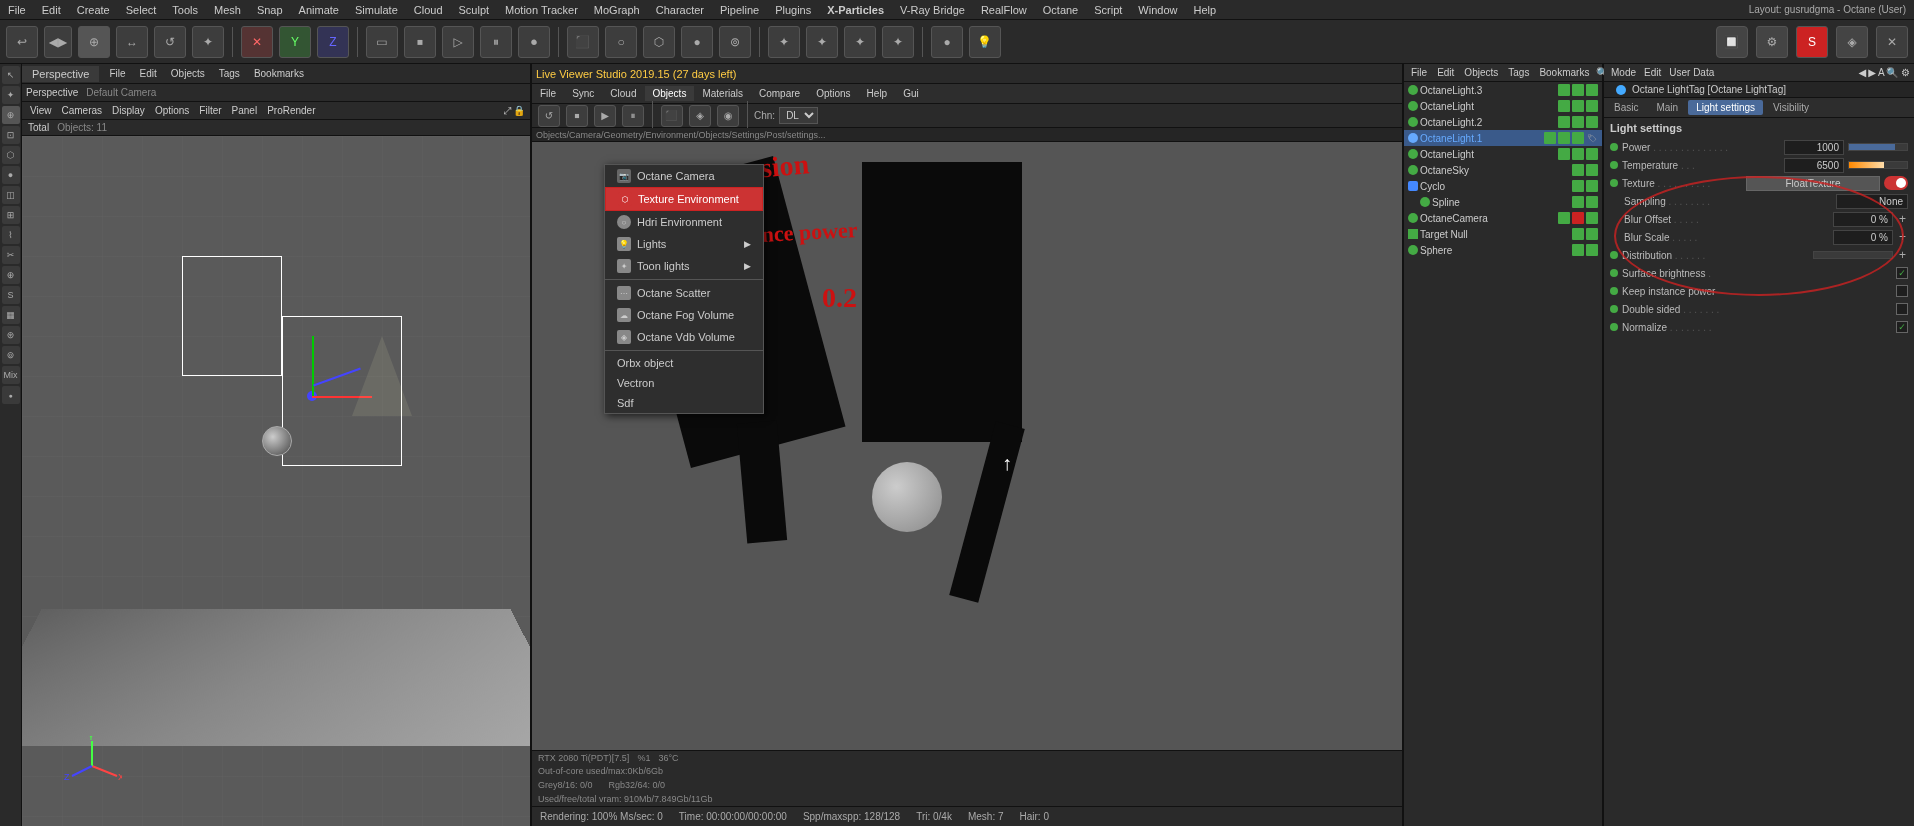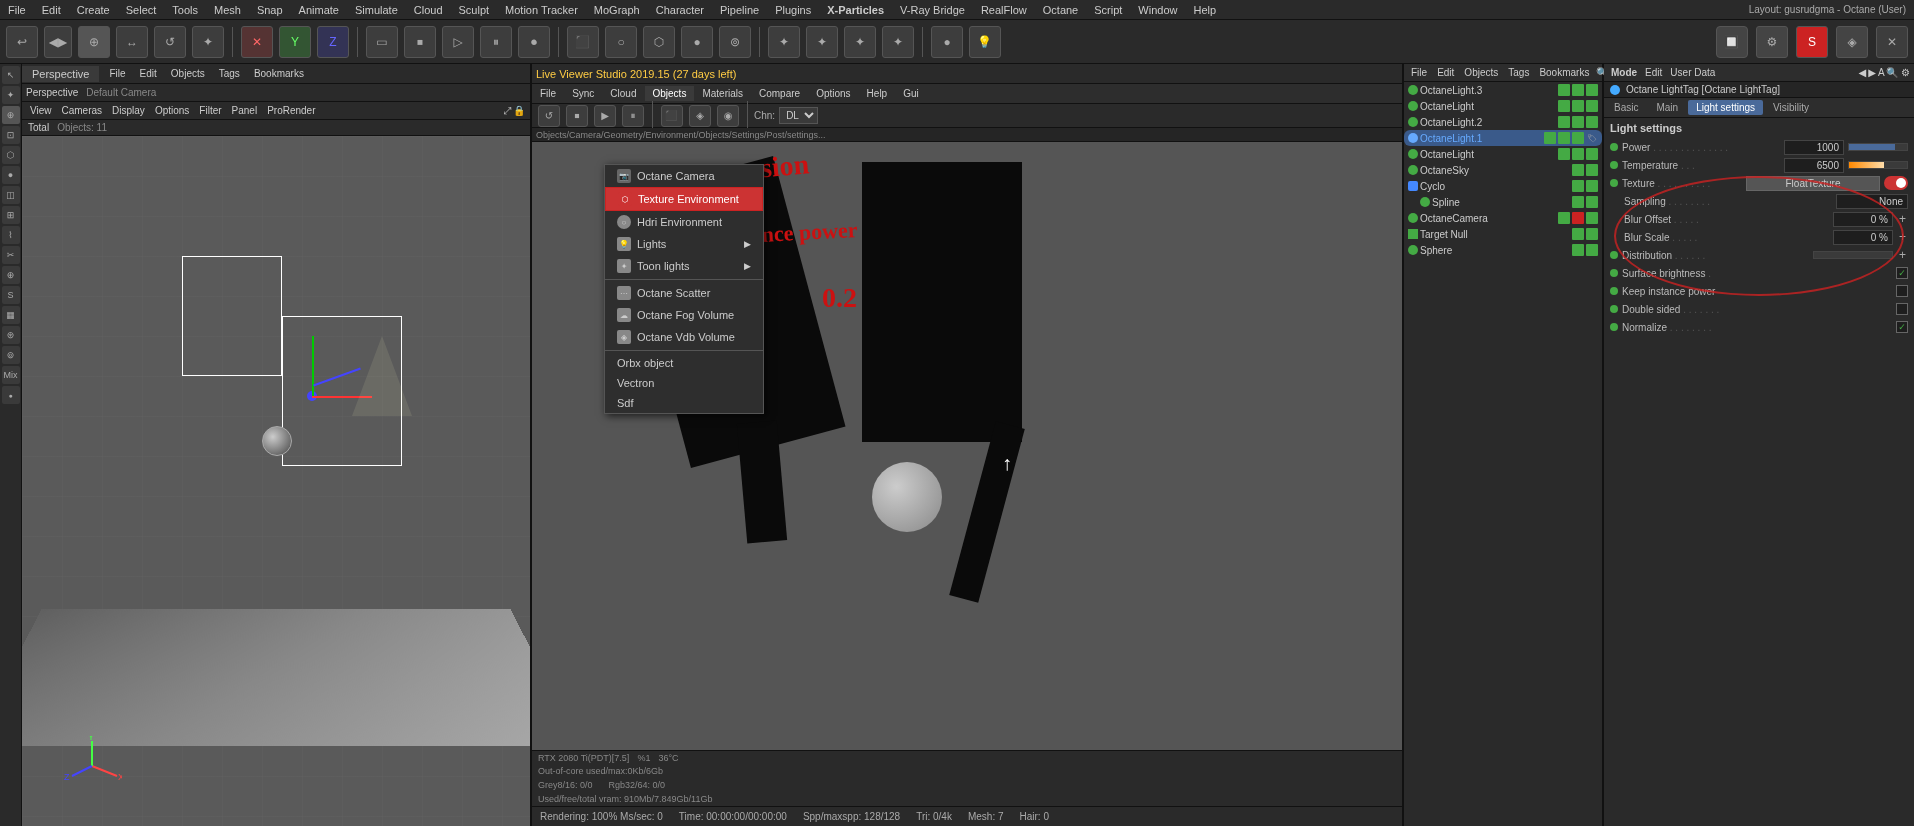--- a/index.html
+++ b/index.html
@@ -220,21 +220,21 @@
     .obj-item {
       display: flex;
       align-items: center;
       height: 16px;
       padding: 0 4px;
       cursor: pointer;
       font-size: 10px;
       color: #ccc;
       gap: 2px;
     }
-    .obj-item.selected { background: #3a5a8a; border-radius: 6px; }
+    .obj-item.selected { background: #3a5a8a; }
     .obj-dot {
       width: 10px;
       height: 10px;
       border-radius: 50%;
       flex-shrink: 0;
     }
     .obj-icons {
       margin-left: auto;
       display: flex;
       gap: 2px;
@@ -782,33 +782,33 @@
           <div class="obj-icon-sm" style="background:#44aa44; border-radius:1px;"></div>
           <div class="obj-icon-sm" style="background:#44aa44; border-radius:1px;"></div>
         </div>
       </div>
     </div>
   </div>
 
   <div class="far-right-panel">
 
     <div style="background:#2d2d2d; height:18px; display:flex; align-items:center; padding:0 4px; border-bottom:1px solid #111; gap:2px;">
-      <span style="font-size:10px; color:#ccc; cursor:pointer; padding:0 3px;font-weight:bold;">Mode</span>
+      <span style="font-size:10px; color:#ccc; cursor:pointer; padding:0 3px;">Mode</span>
       <span style="font-size:10px; color:#ccc; cursor:pointer; padding:0 3px;">Edit</span>
       <span style="font-size:10px; color:#ccc; cursor:pointer; padding:0 3px;">User Data</span>
       <div style="margin-left:auto; display:flex; gap:2px; align-items:center;">
         <span style="font-size:10px; cursor:pointer;">◀</span>
         <span style="font-size:10px; cursor:pointer;">▶</span>
         <span style="font-size:10px; cursor:pointer;">A</span>
         <span style="font-size:10px; cursor:pointer;">🔍</span>
         <span style="font-size:10px; cursor:pointer;">⚙</span>
       </div>
     </div>
 
-    <div style="background:#252525; height:16px; display:flex; align-items:center; padding:0 6px; border-bottom:1px solid #111;">
+    <div style="background:#252525; height:16px; display:flex; align-items:center; padding:0 12px; border-bottom:1px solid #111;">
       <div style="width:10px; height:10px; border-radius:50%; background:#44aaff; margin-right:6px;"></div>
       <span style="font-size:10px; color:#ccc;">Octane LightTag [Octane LightTag]</span>
     </div>
 
     <div class="prop-tabs">
       <div class="prop-tab">Basic</div>
       <div class="prop-tab">Main</div>
       <div class="prop-tab active">Light settings</div>
       <div class="prop-tab">Visibility</div>
     </div>

